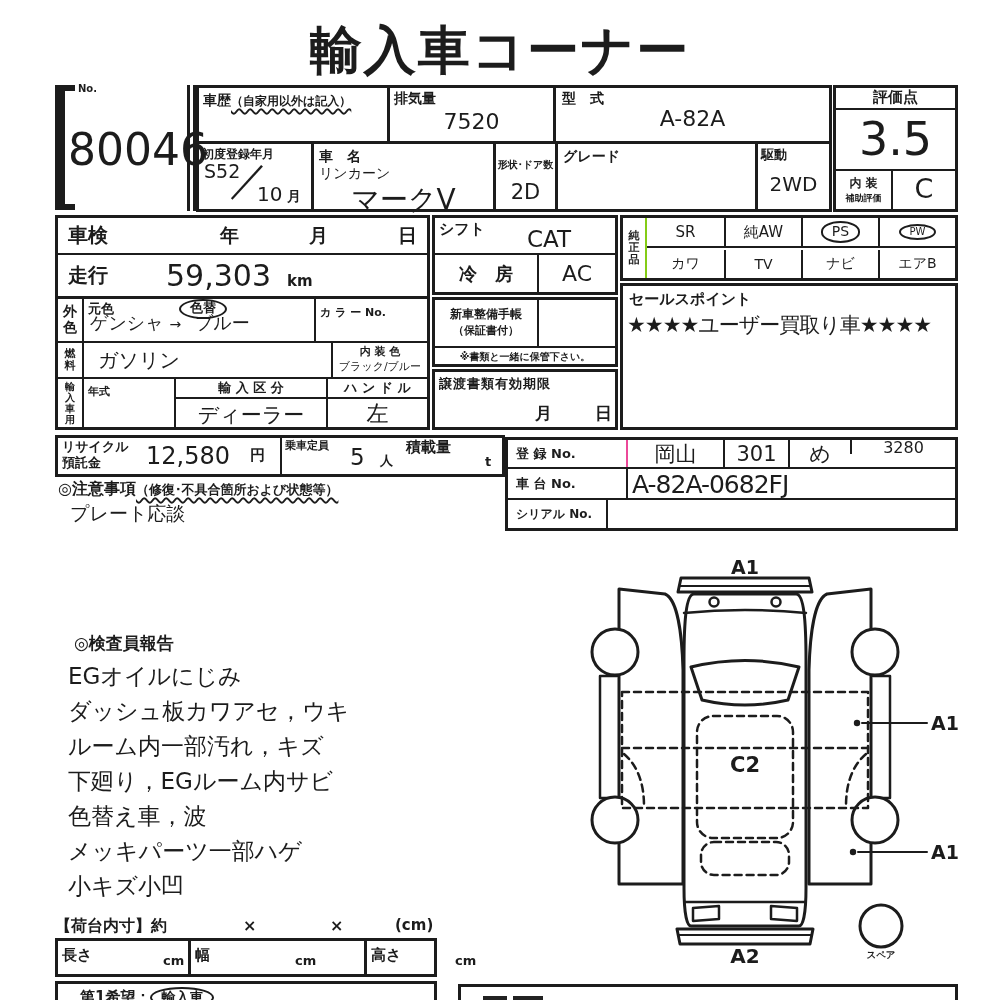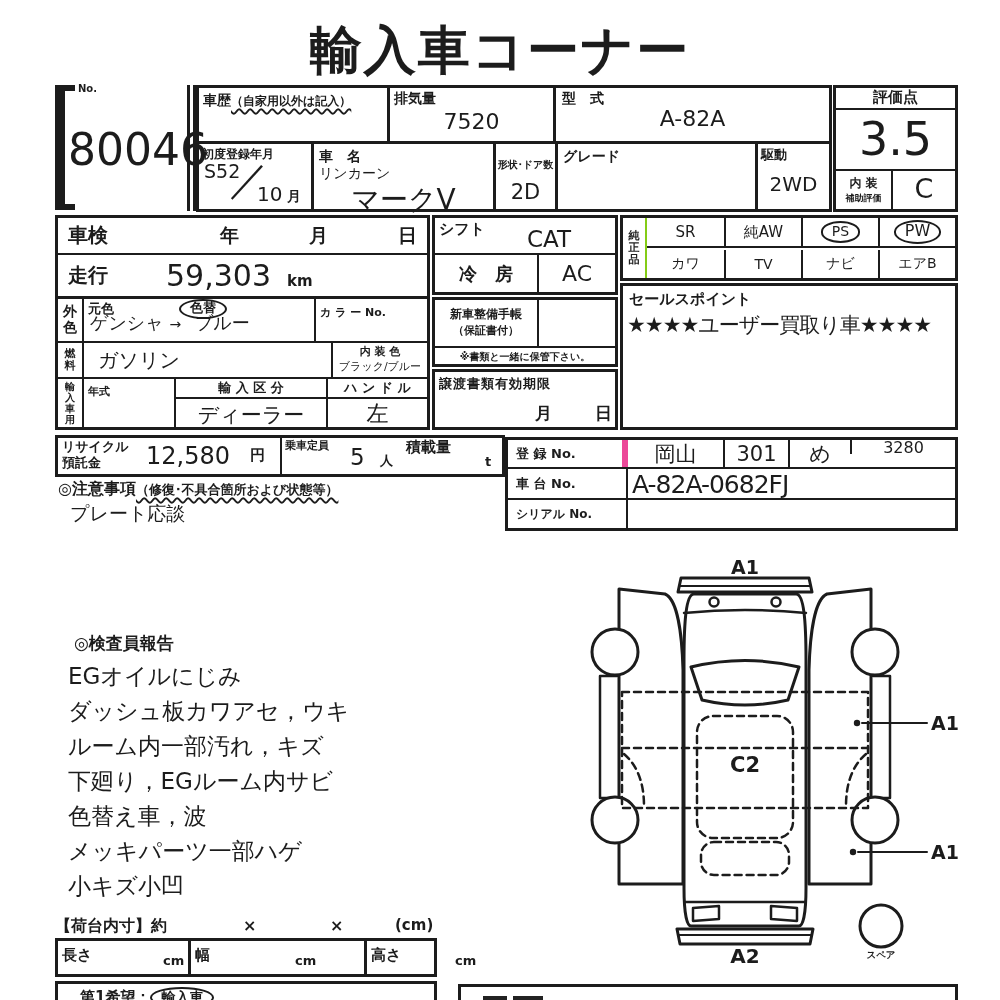--- a/index.html
+++ b/index.html
@@ -172,21 +172,21 @@
     </div>
     <div class="c cellflex" style="left:24px;top:0;width:77px;height:30px;border-bottom:2px solid #1c1c1c;font-size:15px;">SR</div>
     <div class="c cellflex" style="left:24px;top:32px;width:77px;height:28px;font-size:14px;">カワ</div>
     <div class="c cellflex" style="left:101px;top:0;width:77px;height:30px;border-left:2px solid #1c1c1c;border-bottom:2px solid #1c1c1c;font-size:15px;">純AW</div>
     <div class="c cellflex" style="left:101px;top:32px;width:77px;height:28px;border-left:2px solid #1c1c1c;font-size:14px;">TV</div>
     <div class="c cellflex" style="left:178px;top:0;width:77px;height:30px;border-left:2px solid #1c1c1c;border-bottom:2px solid #1c1c1c;">
       <span class="oval" style="font-size:14px;">PS</span>
     </div>
     <div class="c cellflex" style="left:178px;top:32px;width:77px;height:28px;border-left:2px solid #1c1c1c;font-size:14px;">ナビ</div>
     <div class="c cellflex" style="left:255px;top:0;width:77px;height:30px;border-left:2px solid #1c1c1c;border-bottom:2px solid #1c1c1c;">
-      <span class="oval" style="font-size:16px;">PW</span>
+      <span class="oval" style="font-size:10px;">PW</span>
     </div>
     <div class="c cellflex" style="left:255px;top:32px;width:77px;height:28px;border-left:2px solid #1c1c1c;font-size:14px;">エアB</div>
   </div>
 
   <div class="abs bx" style="left:620px;top:283px;width:338px;height:147px;">
     <div class="b" style="font-size:15px;padding:4px 6px 0 6px;">セールスポイント</div>
     <div style="font-size:21px;padding:2px 4px;letter-spacing:-1px;">★★★★ユーザー買取り車★★★★</div>
   </div>
 
   <div class="abs bx" style="left:55px;top:435px;width:450px;height:42px;">
@@ -209,32 +209,32 @@
     </div>
   </div>
 
   <div class="abs" style="left:58px;top:479px;">
     <span class="b" style="font-size:16px;">◎注意事項</span><span class="b wavy" style="font-size:13px;">（修復･不具合箇所および状態等）</span>
   </div>
   <div class="abs" style="left:70px;top:501px;font-size:19px;">プレート応談</div>
 
   <div class="abs bx" style="left:505px;top:437px;width:453px;height:94px;">
     <div class="c" style="left:0;top:0;width:447px;height:29px;border-bottom:2px solid #1c1c1c;">
-      <div class="c cellflex b" style="left:0;top:0;width:120px;height:27px;border-right:6px solid #ec4899;font-size:13px;justify-content:flex-start;padding-left:8px;">登 録 No.</div>
+      <div class="c cellflex b" style="left:0;top:0;width:120px;height:27px;border-right:2px solid #ec4899;font-size:13px;justify-content:flex-start;padding-left:8px;">登 録 No.</div>
       <div class="c cellflex" style="left:120px;top:0;width:95px;height:27px;font-size:21px;">岡山</div>
       <div class="c cellflex" style="left:215px;top:0;width:65px;height:27px;border-left:2px solid #1c1c1c;font-size:21px;">301</div>
       <div class="c cellflex" style="left:280px;top:0;width:62px;height:27px;border-left:2px solid #1c1c1c;font-size:21px;">め</div>
       <div class="c cellflex" style="left:342px;top:0;width:105px;height:14px;border-left:2px solid #1c1c1c;font-size:16px;">3280</div>
     </div>
     <div class="c" style="left:0;top:29px;width:447px;height:31px;border-bottom:2px solid #1c1c1c;">
       <div class="c cellflex b" style="left:0;top:0;width:120px;height:29px;border-right:2px solid #1c1c1c;font-size:13px;justify-content:flex-start;padding-left:8px;">車 台 No.</div>
       <div class="c" style="left:124px;top:1px;font-size:25px;letter-spacing:-1px;">A-82A-0682FJ</div>
     </div>
     <div class="c" style="left:0;top:60px;width:447px;height:28px;">
-      <div class="c cellflex b" style="left:0;top:0;width:120px;height:28px;border-right:2px solid #1c1c1c;font-size:12px;justify-content:flex-start;padding-left:8px;">シリアル No.</div>
+      <div class="c cellflex b" style="left:0;top:0;width:100px;height:28px;border-right:2px solid #1c1c1c;font-size:12px;justify-content:flex-start;padding-left:8px;">シリアル No.</div>
     </div>
   </div>
 
   <div class="abs" style="left:68px;top:632px;width:400px;">
     <div class="b" style="font-size:17px;margin-left:6px;">◎検査員報告</div>
     <div style="font-size:23px;line-height:35px;margin-top:4px;">EGオイルにじみ</div>
     <div style="font-size:23px;line-height:35px;">ダッシュ板カワアセ，ウキ</div>
     <div style="font-size:23px;line-height:35px;">ルーム内一部汚れ，キズ</div>
     <div style="font-size:23px;line-height:35px;">下廻り，EGルーム内サビ</div>
     <div style="font-size:23px;line-height:35px;">色替え車，波</div>

